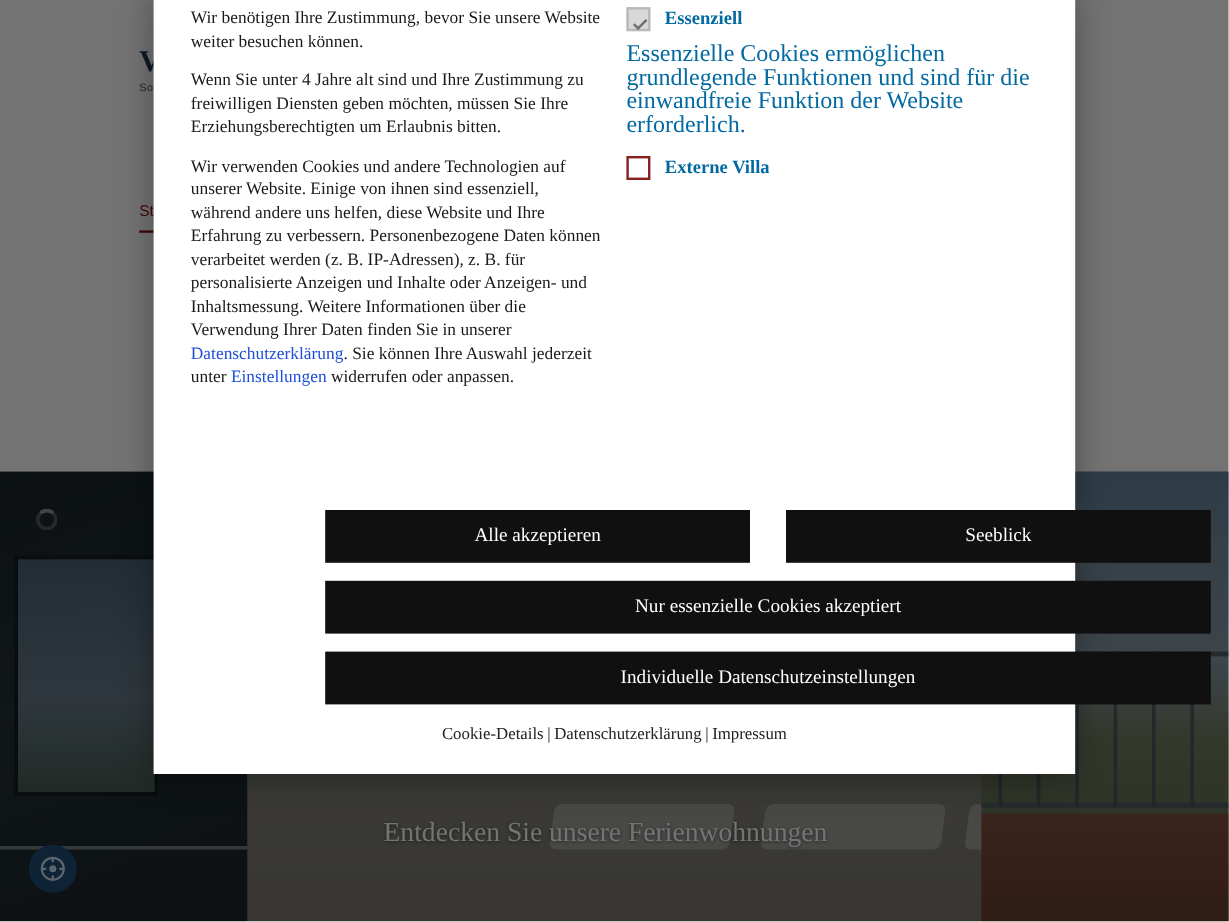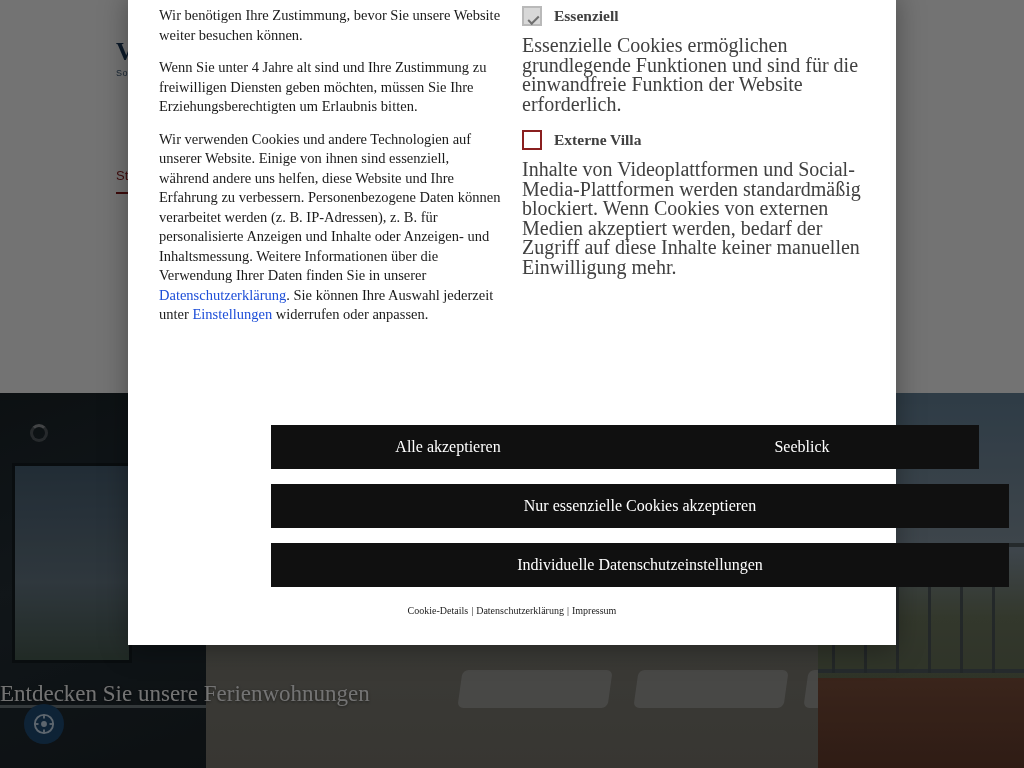--- a/index.html
+++ b/index.html
@@ -173,21 +173,21 @@
   .hero-overlay {
     position: absolute;
     inset: 0;
     background: rgba(20,26,32,0.30);
   }
 
   .hero-title {
     position: absolute;
     left: 0; right: 15px;
     top: 288px;
-    text-align: left;
+    text-align: center;
     font-family: "Liberation Serif", serif;
     font-size: 23px;
     color: #ffffff;
     text-shadow: 0 1px 3px rgba(0,0,0,.5);
   }
 
   
   .loader-mark {
     position: absolute;
     left: 30px; top: 424px;
@@ -256,21 +256,21 @@
   }
   .col-left p { margin: 0 0 13px; }
   .col-left a {
     color: #1d4ed8;
     text-decoration: none;
   }
 
   .col-right {
     width: 355px;
     font-family: "Liberation Serif", serif;
-    color: #404040;
+    color: #0369a1;
   }
   .opt { margin-bottom: 16px; }
   .opt-head {
     display: flex;
     align-items: center;
     gap: 12px;
   }
   .cbox {
     width: 20px; height: 20px;
     border: 2px solid #8a1f1f;
@@ -302,20 +302,21 @@
   }
 
   .btns {
     position: absolute;
     left: 143px;
     top: 433px;
     width: 738px;
   }
   .row2 {
     display: flex;
+    gap: 30px;
   }
   .btn {
     background: #101010;
     color: #ffffff;
     border: none;
     font-family: "Liberation Serif", serif;
     font-size: 16px;
     height: 44px;
     line-height: 44px;
     text-align: center;
@@ -324,21 +325,21 @@
   }
   .btn.half { width: 354px; }
   .btn.full { width: 738px; margin-top: 15px; }
 
   .modal-links {
     position: absolute;
     left: 0; right: 0;
     top: 613px;
     text-align: center;
     font-family: "Liberation Serif", serif;
-    font-size: 10px;
+    font-size: 14px;
     color: #222222;
   }
   .modal-links span { margin: 0 3px; }
   .modal-links a { color: #222222; text-decoration: none; }
 </style>
 </head>
 <body>
 
 <div id="page">
 
@@ -432,32 +433,31 @@
             <div class="opt-label">Essenziell</div>
           </div>
           <p class="opt-desc">Essenzielle Cookies ermöglichen grundlegende Funktionen und sind für die einwandfreie Funktion der Website erforderlich.</p>
         </div>
 
         <div class="opt">
           <div class="opt-head">
             <div class="cbox"></div>
             <div class="opt-label">Externe Villa</div>
           </div>
-          <p class="opt-desc">Inhalte von Videoplattformen und Social-Media-Plattformen werden standardmäßig blockiert. Wenn Cookies von externen Medien akzeptiert werden, bedarf der Zugriff auf diese Inhalte keiner manuellen Einwilligung mehr.</p>
         </div>
 
       </div>
     </div>
 
     <div class="btns">
       <div class="row2">
         <button class="btn half">Alle akzeptieren</button>
         <button class="btn half">Seeblick</button>
       </div>
-      <button class="btn full">Nur essenzielle Cookies akzeptieren</button>
+      <button class="btn full">Nur essenzielle Cookies akzeptiert</button>
       <button class="btn full">Individuelle Datenschutzeinstellungen</button>
     </div>
 
     <div class="modal-links">
       <a href="#">Cookie-Details</a><span>|</span><a href="#">Datenschutzerklärung</a><span>|</span><a href="#">Impressum</a>
     </div>
 
   </div>
 </div>
 

